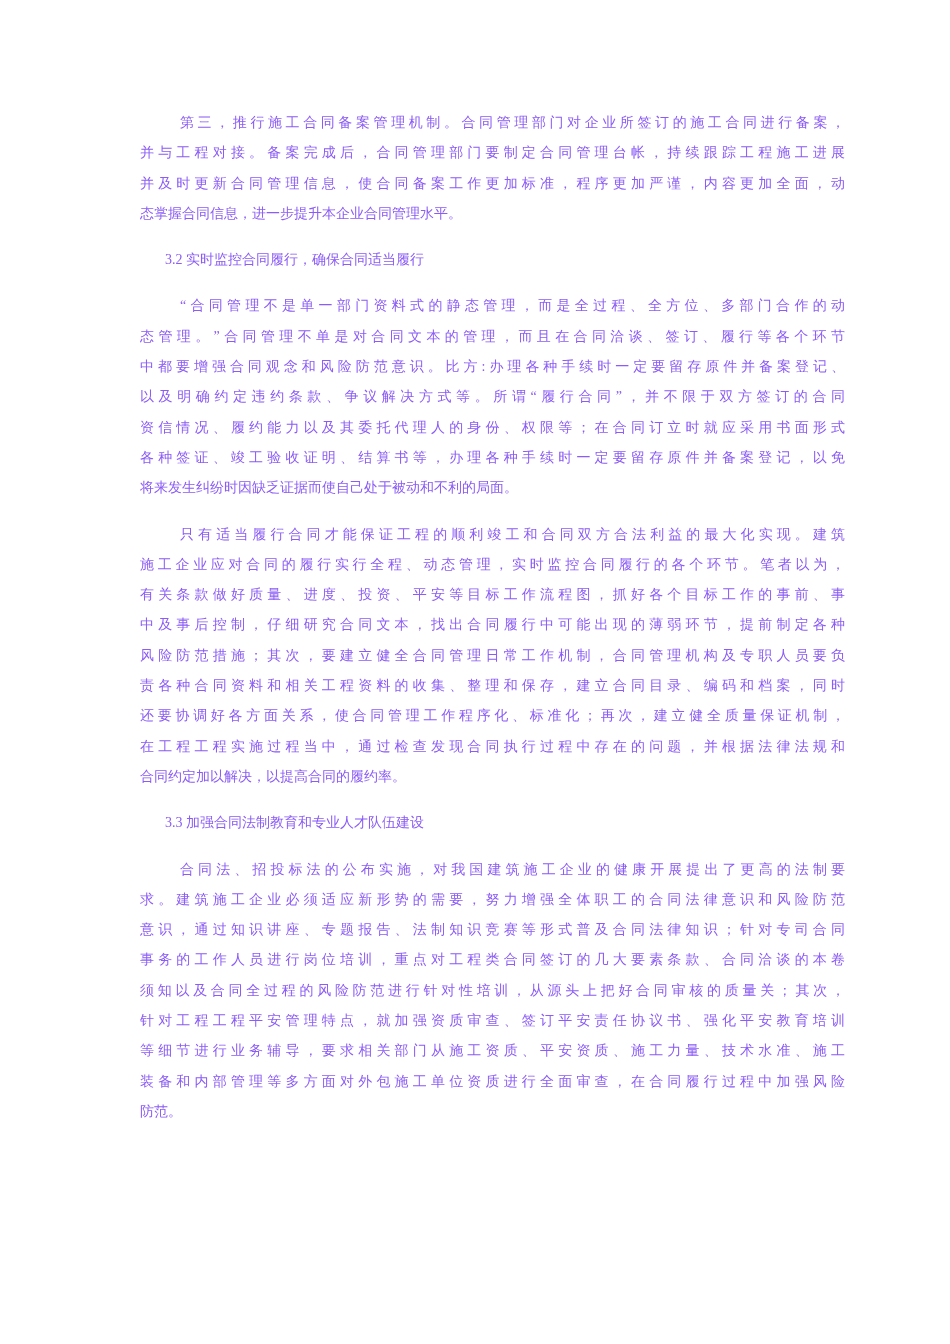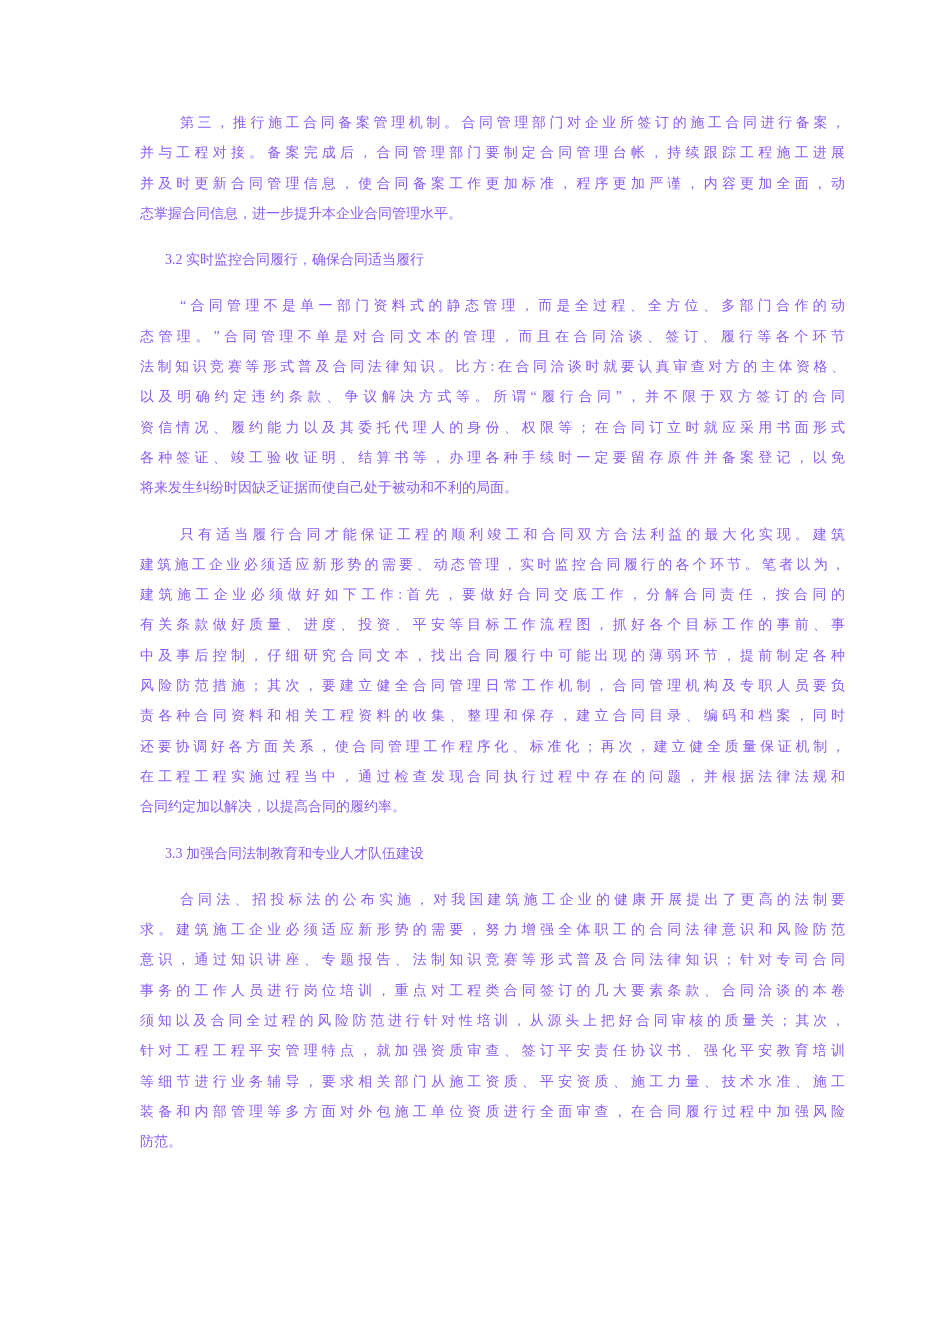--- a/index.html
+++ b/index.html
@@ -63,30 +63,29 @@
         <div class="line">并与工程对接。备案完成后，合同管理部门要制定合同管理台帐，持续跟踪工程施工进展</div>
         <div class="line">并及时更新合同管理信息，使合同备案工作更加标准，程序更加严谨，内容更加全面，动</div>
         <div class="line last">态掌握合同信息，进一步提升本企业合同管理水平。</div>
       </section>
       <section class="block heading">
         <div class="line last">3.2 实时监控合同履行，确保合同适当履行</div>
       </section>
       <section class="block paragraph">
         <div class="line first">“合同管理不是单一部门资料式的静态管理，而是全过程、全方位、多部门合作的动</div>
         <div class="line">态管理。”合同管理不单是对合同文本的管理，而且在合同洽谈、签订、履行等各个环节</div>
-        <div class="line">法制知识竞赛等形式普及合同法律知识。比方:在合同洽谈时就要认真审查对方的主体资格、</div>
+        <div class="line">中都要增强合同观念和风险防范意识。比方:办理各种手续时一定要留存原件并备案登记、</div>
         <div class="line">以及明确约定违约条款、争议解决方式等。所谓“履行合同”，并不限于双方签订的合同</div>
         <div class="line">资信情况、履约能力以及其委托代理人的身份、权限等；在合同订立时就应采用书面形式</div>
         <div class="line">各种签证、竣工验收证明、结算书等，办理各种手续时一定要留存原件并备案登记，以免</div>
         <div class="line last">将来发生纠纷时因缺乏证据而使自己处于被动和不利的局面。</div>
       </section>
       <section class="block paragraph">
         <div class="line first">只有适当履行合同才能保证工程的顺利竣工和合同双方合法利益的最大化实现。建筑</div>
-        <div class="line">建筑施工企业必须适应新形势的需要、动态管理，实时监控合同履行的各个环节。笔者以为，</div>
-        <div class="line">建筑施工企业必须做好如下工作:首先，要做好合同交底工作，分解合同责任，按合同的</div>
+        <div class="line">施工企业应对合同的履行实行全程、动态管理，实时监控合同履行的各个环节。笔者以为，</div>
         <div class="line">有关条款做好质量、进度、投资、平安等目标工作流程图，抓好各个目标工作的事前、事</div>
         <div class="line">中及事后控制，仔细研究合同文本，找出合同履行中可能出现的薄弱环节，提前制定各种</div>
         <div class="line">风险防范措施；其次，要建立健全合同管理日常工作机制，合同管理机构及专职人员要负</div>
         <div class="line">责各种合同资料和相关工程资料的收集、整理和保存，建立合同目录、编码和档案，同时</div>
         <div class="line">还要协调好各方面关系，使合同管理工作程序化、标准化；再次，建立健全质量保证机制，</div>
         <div class="line">在工程工程实施过程当中，通过检查发现合同执行过程中存在的问题，并根据法律法规和</div>
         <div class="line last">合同约定加以解决，以提高合同的履约率。</div>
       </section>
       <section class="block heading">
         <div class="line last">3.3 加强合同法制教育和专业人才队伍建设</div>

